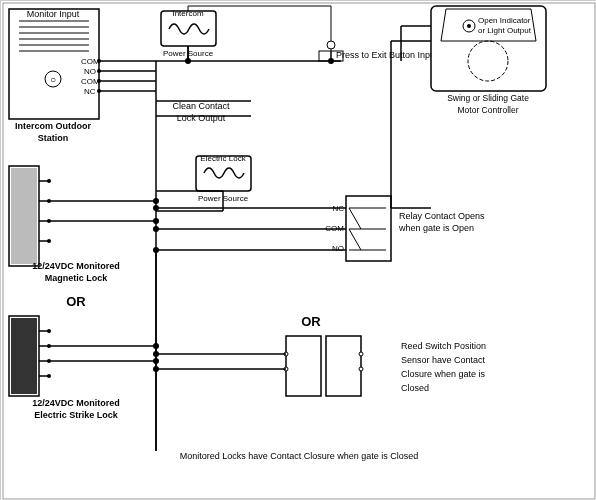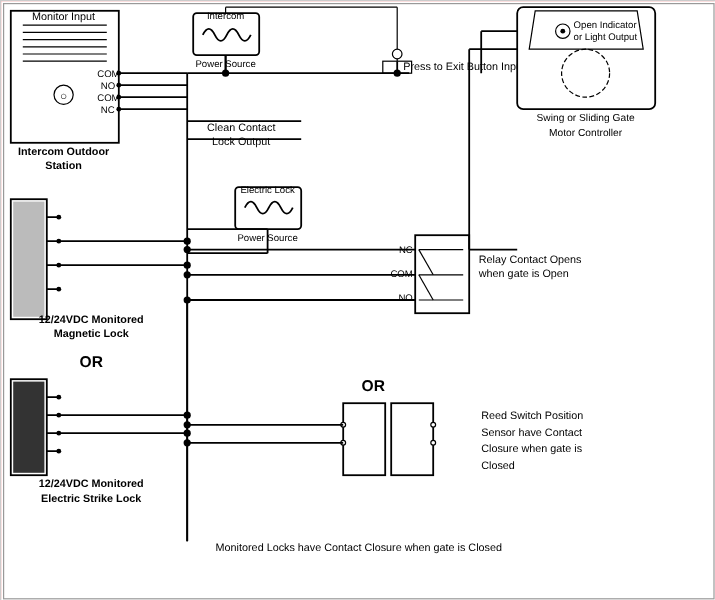--- a/index.html
+++ b/index.html
@@ -9,21 +9,21 @@
       background: #fff;
       font-family: Arial, sans-serif;
       font-size: 11px;
       overflow: hidden;
       position: relative;
     }
     .diagram-container {
       width: 596px;
       height: 500px;
       position: relative;
-      background: #fca5a5;
+      background: #e5e5e5;
       border: 1px solid #ccc;
     }
     svg {
       position: absolute;
       top: 0; left: 0;
       width: 596px;
       height: 500px;
     }
   </style>
 </head>

